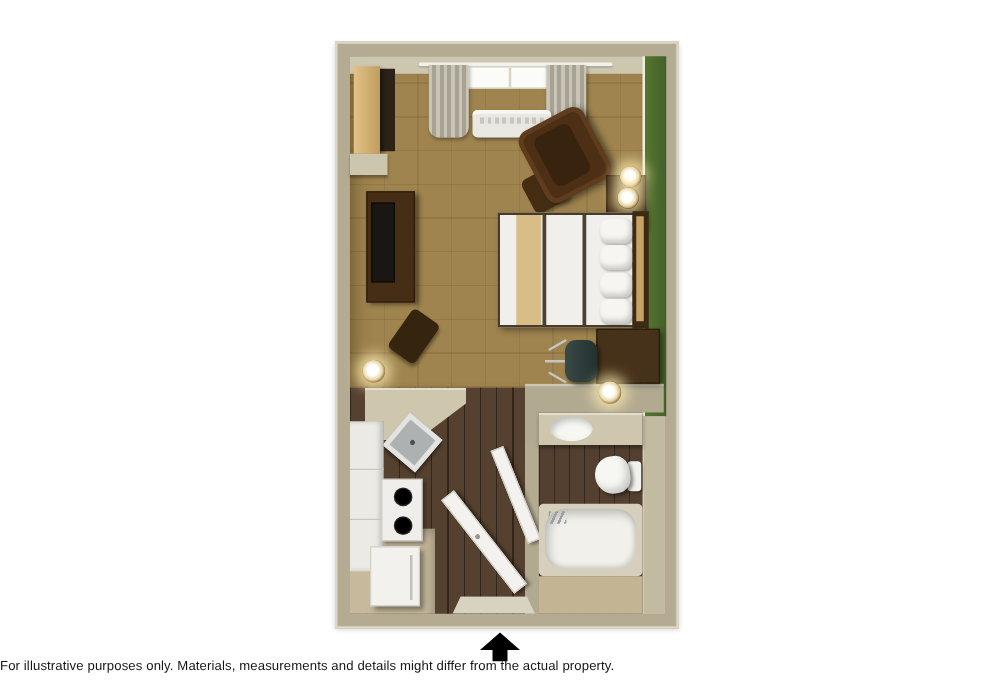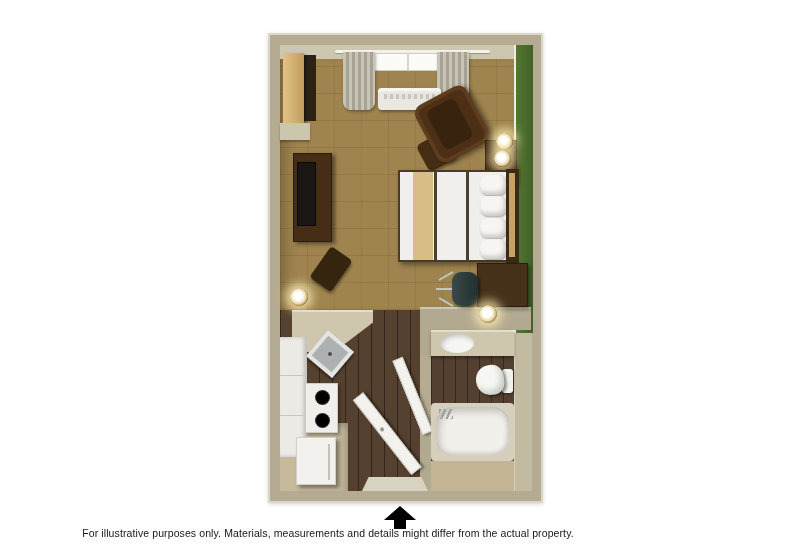--- a/index.html
+++ b/index.html
@@ -146,21 +146,21 @@
   .tub{left:5px;top:4px;width:73px;height:48px;background:#f1f0ea;border-radius:16px;
         box-shadow:inset 3px 4px 8px rgba(0,0,0,.22), inset -2px -2px 4px rgba(0,0,0,.12);}
   .tub-faucet{left:8px;top:6px;width:14px;height:10px;
         background:repeating-linear-gradient(115deg,#9aA0a2 0 2px,transparent 2px 5px);}
 
   
   .entrance-arrow{left:383px;top:506px;width:34px;height:24px;}
   .arrow-head{left:1px;top:0;width:0;height:0;border-left:16px solid transparent;
         border-right:16px solid transparent;border-bottom:14px solid #000;}
   .arrow-stem{left:11px;top:14px;width:12px;height:9px;background:#000;}
-  .caption{left:0;top:527px;width:656px;text-align:center;font-size:10.5px;color:#161616;letter-spacing:.1px;}
+  .caption{left:0;top:527px;width:656px;font-size:10.5px;color:#161616;letter-spacing:.1px;}
 </style>
 </head>
 <body>
 
 <div class="canvas">
 
   <div class="abs plan">
     <div class="abs interior">
 
       <div class="abs floor-main"></div>

